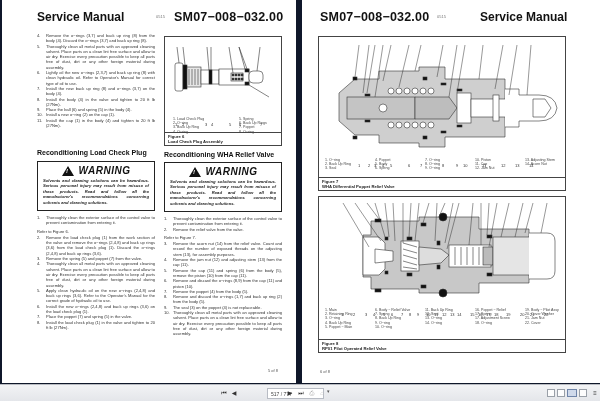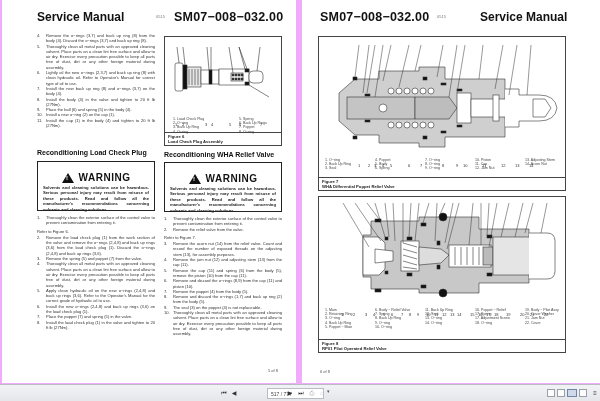--- a/index.html
+++ b/index.html
@@ -1,35 +1,35 @@
 <!DOCTYPE html>
 <html><head>
 <meta charset="utf-8">
 <style>
   * { box-sizing: border-box; margin: 0; padding: 0; }
   html, body { width: 600px; height: 401px; overflow: hidden; background: #9a9a9a; font-family: "Liberation Sans", sans-serif; }
-  .viewer { position: relative; width: 600px; height: 401px; background: #f0abfc; }
+  .viewer { position: relative; width: 600px; height: 401px; background: #0f172a; }
   .page { position: absolute; top: 0; background: #ffffff; overflow: hidden; }
   .page-left { left: 2px; width: 294px; height: 383px; }
   .page-right { left: 302px; width: 298px; height: 383px; }
 
   .hdr { position: absolute; top: 10px; font-weight: bold; color: #111; }
   .hdr-title { font-size: 12px; }
   .hdr-code { font-size: 12.5px; letter-spacing: 0.2px; }
   .hdr-small { font-size: 4px; color: #777; position: absolute; top: 14px; }
 
   .txt { position: absolute; font-size: 4.1px; line-height: 5.3px; color: #333; }
   .txt ol { list-style: none; }
   .txt li { position: relative; padding-left: 9px; text-align: justify; }
   .txt li .n { position: absolute; left: 0; top: 0; width: 7px; text-align: left; }
   .txt p { margin: 3px 0 1px 0; }
 
   .section-title { position: absolute; font-size: 7px; font-weight: bold; color: #111; }
 
-  .warn { position: absolute; border: 1.2px solid #222; padding: 10px 5px; background: #fff; }
+  .warn { position: absolute; border: 1.2px solid #222; padding: 3px 5px; background: #fff; font-style: italic; }
   .warn-head { display: flex; align-items: center; justify-content: center; gap: 5px; margin-bottom: 2px; }
   .warn-tri { width: 0; height: 0; border-left: 6px solid transparent; border-right: 6px solid transparent; border-bottom: 10px solid #111; position: relative; }
   .warn-tri::after { content: "!"; position: absolute; left: -1.5px; top: 2px; color: #fff; font-size: 6px; font-weight: bold; }
   .warn-label { font-size: 10px; font-weight: bold; color: #111; letter-spacing: 0.5px; }
   .warn-body { font-size: 4.2px; line-height: 5.4px; font-weight: bold; color: #222; text-align: justify; }
 
   .fig { position: absolute; border: 1px solid #444; background: #fff; }
   .fig-caption { position: absolute; left: 0; right: 0; bottom: 0; border-top: 1px solid #444; padding: 1px 3px; font-size: 4.2px; line-height: 5px; font-weight: bold; color: #222; }
   .fig-legend { position: absolute; font-size: 3.6px; line-height: 4.2px; color: #444; display: grid; column-gap: 6px; }
   .callouts { position: absolute; font-size: 4px; color: #333; }

